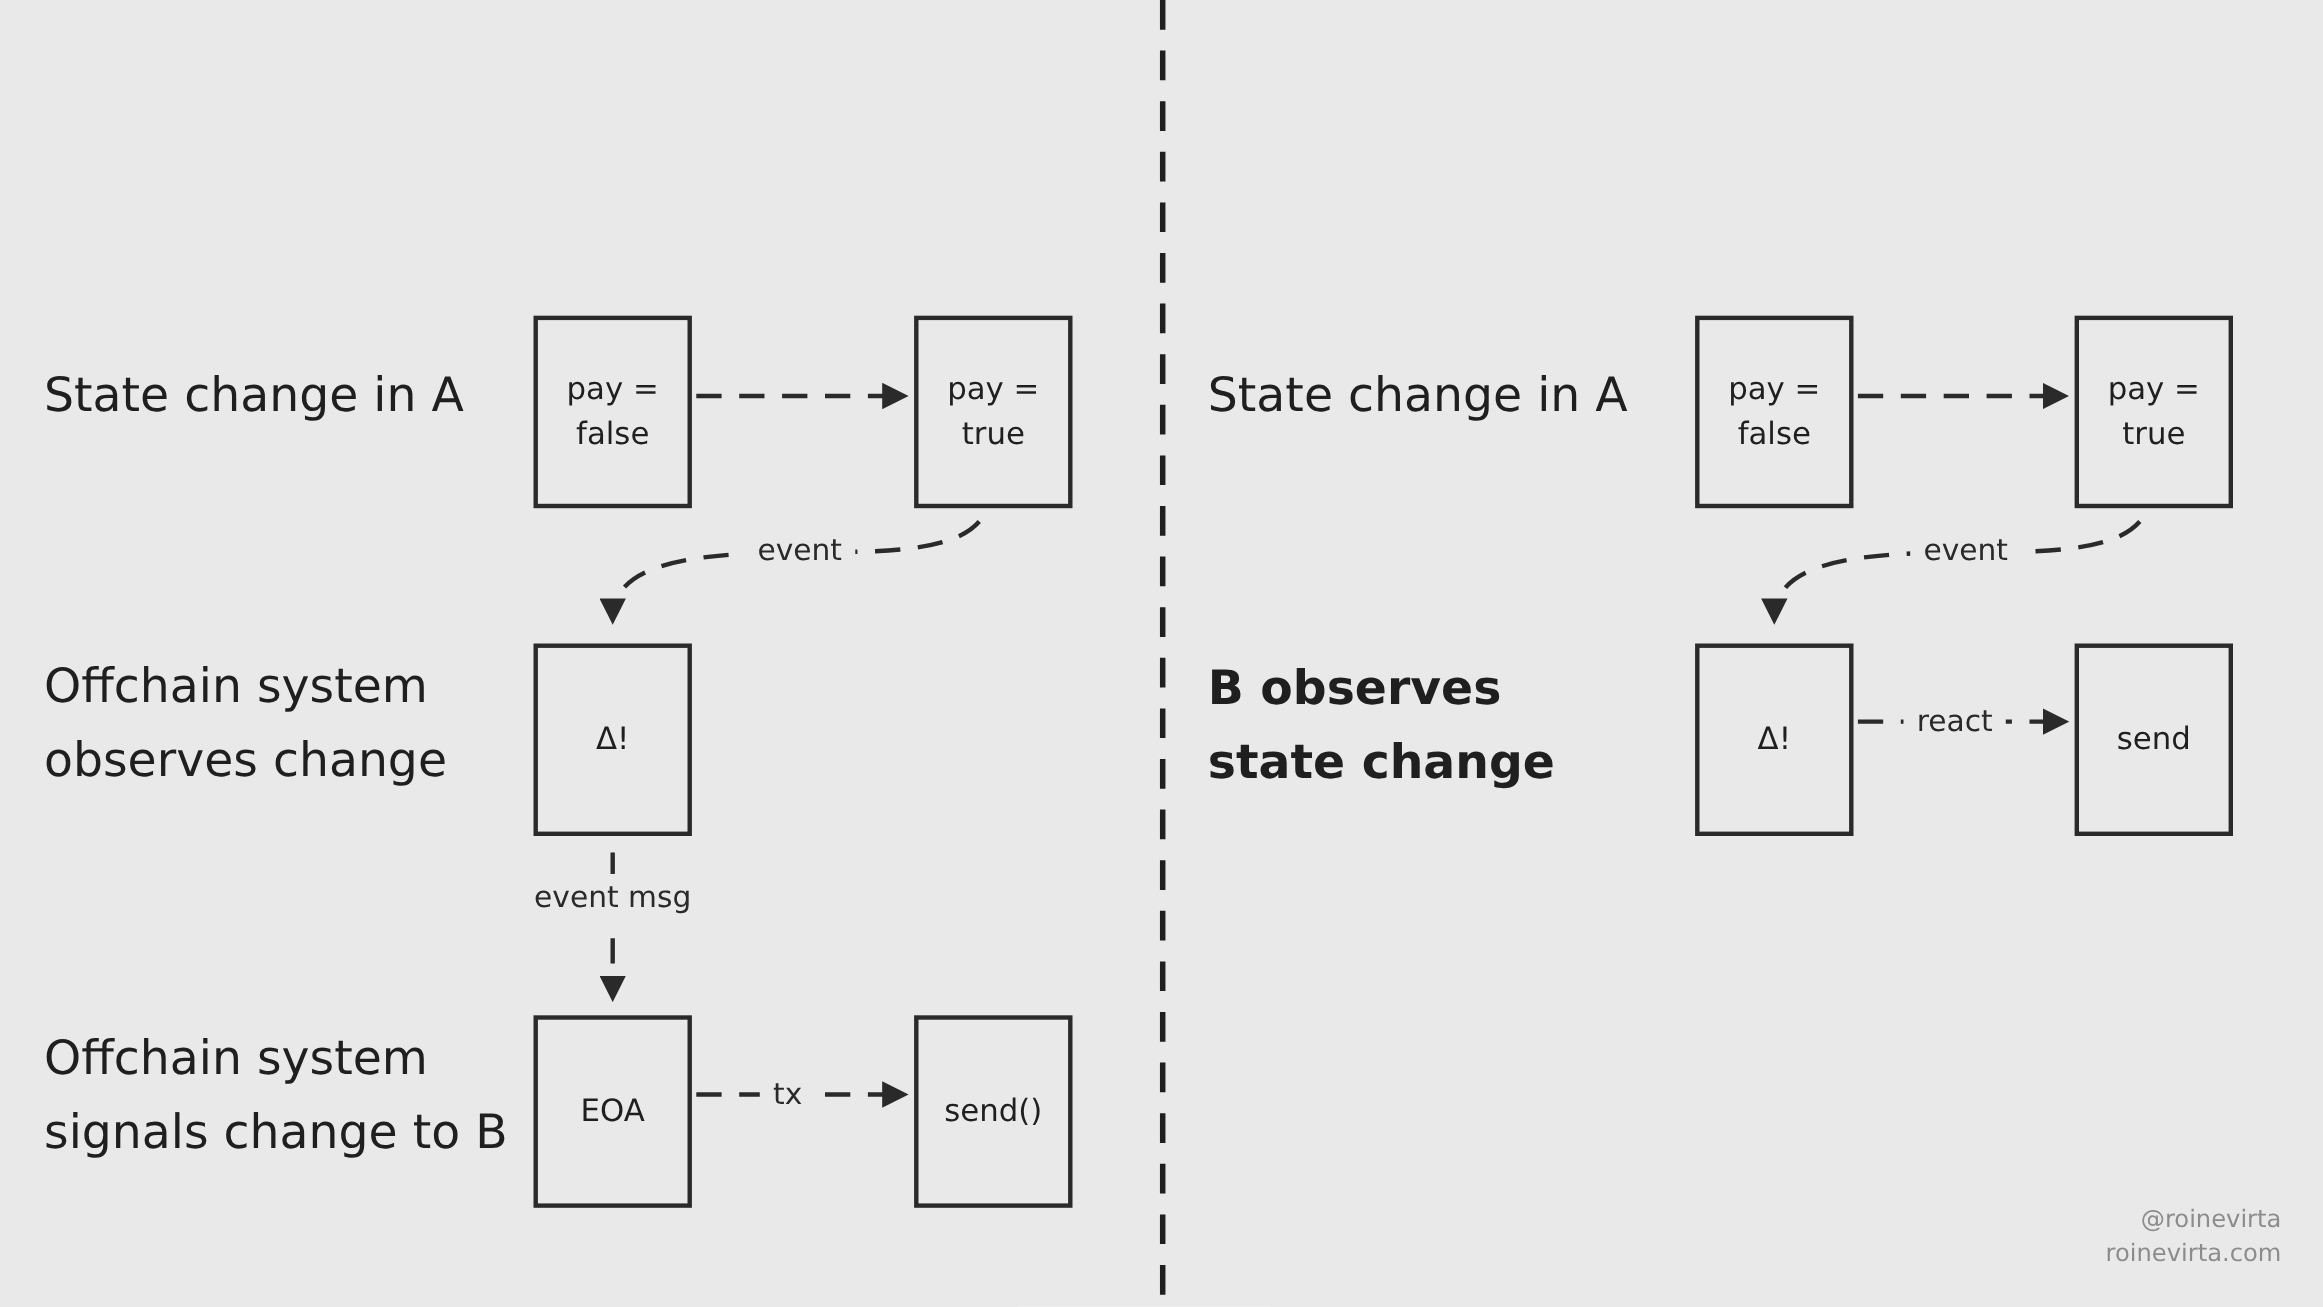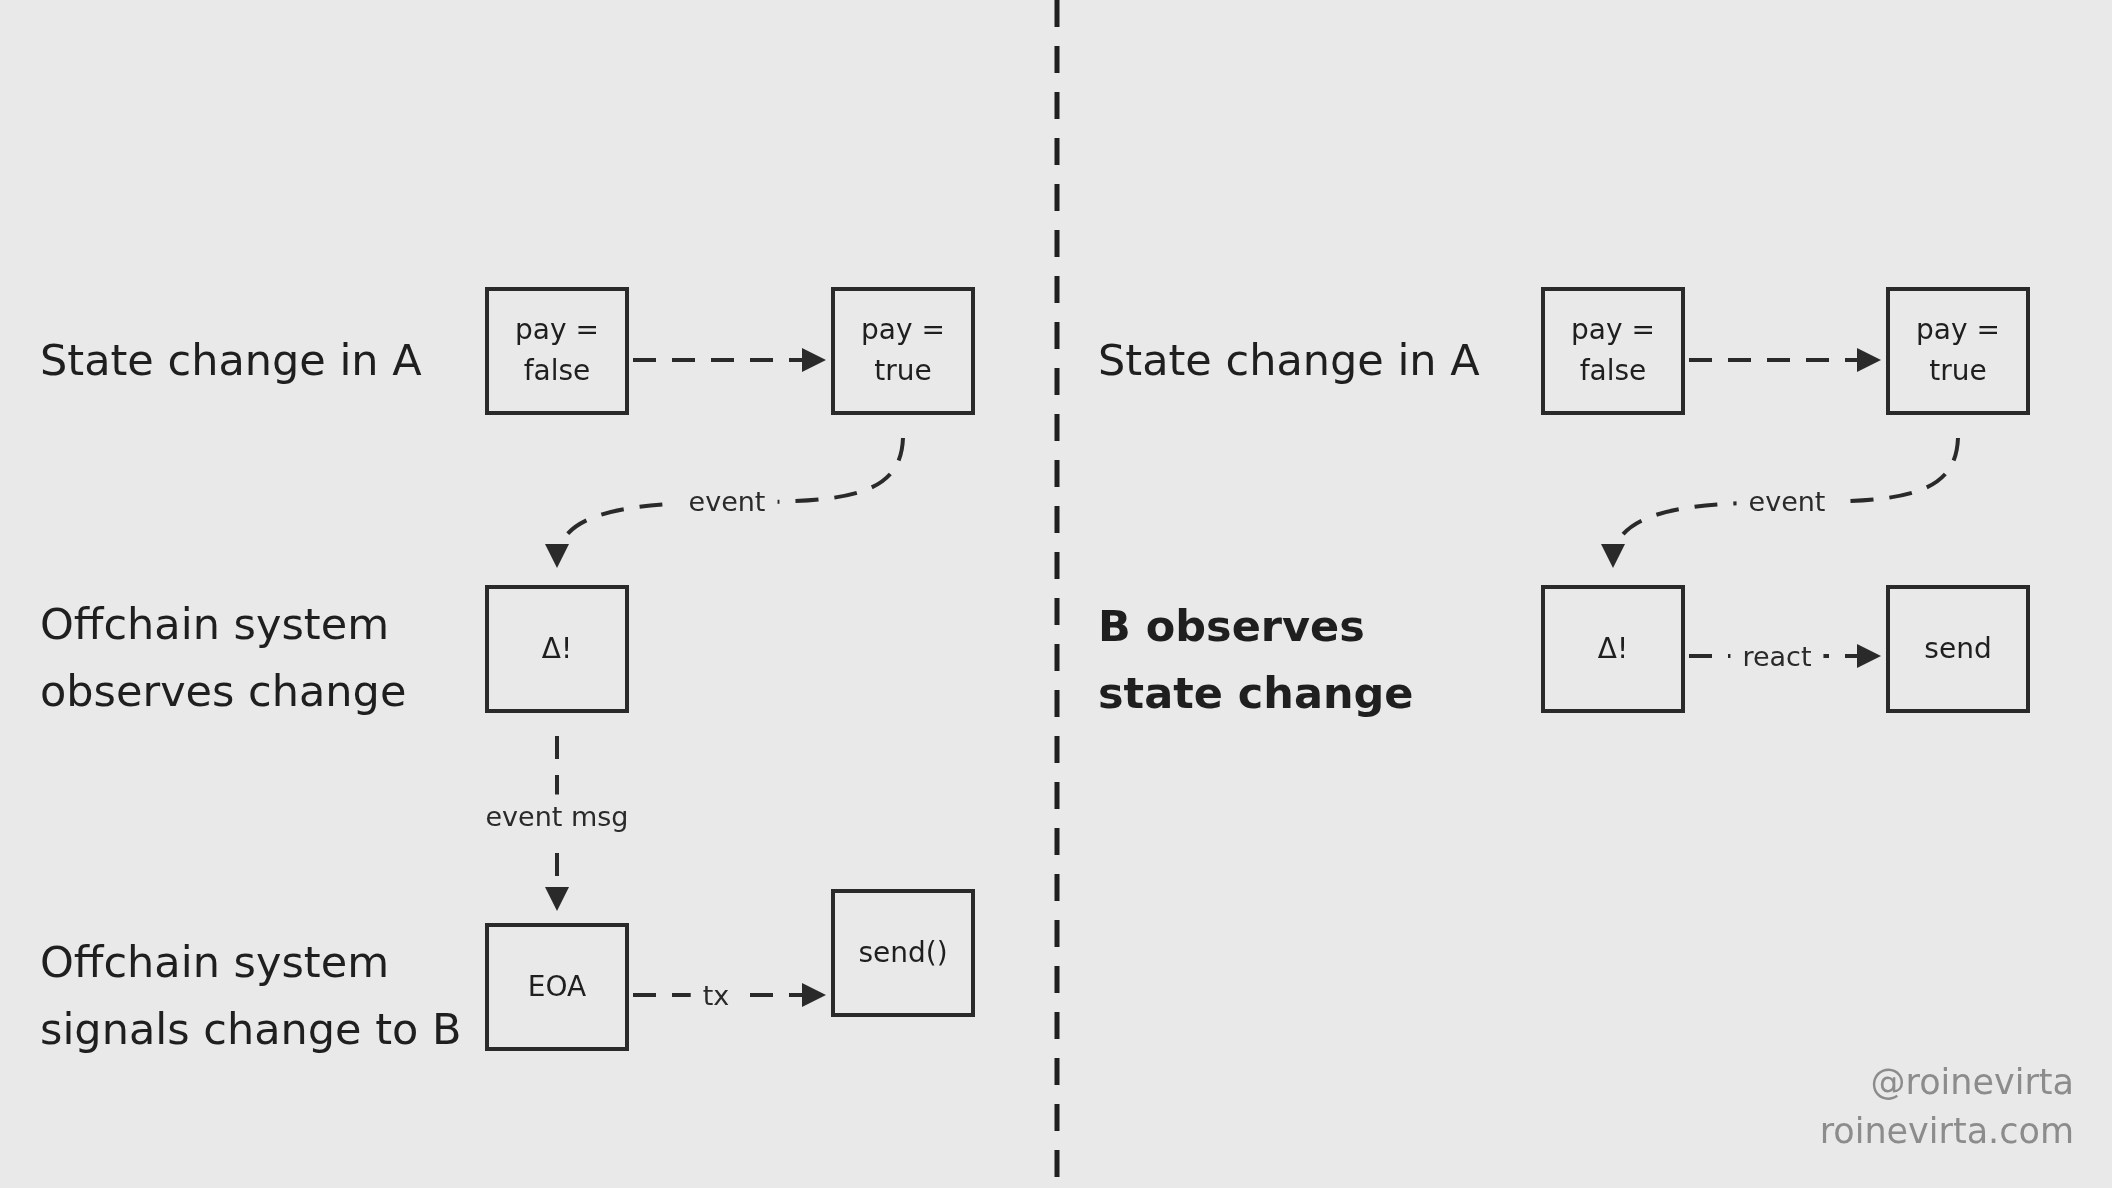--- a/index.html
+++ b/index.html
@@ -32,21 +32,21 @@
     position: absolute;
     transform: translateY(-50%);
     font-size: 43px;
     line-height: 1.55;
     color: #1f1f1f;
     white-space: pre-line;
   }
   .node {
     position: absolute;
     width: 144px;
-    height: 128px;
+    height: 175px;
     box-sizing: border-box;
     border: 4px solid #2a2a2a;
     background: #e9e9e9;
     display: flex;
     align-items: center;
     justify-content: center;
     text-align: center;
     font-size: 28px;
     line-height: 1.45;
     color: #1f1f1f;
@@ -60,21 +60,21 @@
     font-size: 27px;
     color: #2a2a2a;
     white-space: nowrap;
     text-align: right;
   }
   .watermark {
     position: absolute;
     right: 38px;
     bottom: 32px;
     text-align: right;
-    font-size: 35px;
+    font-size: 22px;
     line-height: 1.4;
     color: #8c8c8c;
     margin-top: 23px;
   }
 </style>
 </head>
 <body>
 
 <div class="canvas">
 
@@ -108,21 +108,21 @@
 observes change</div>
   <div class="row-label" style="left:40px; top:996px;">Offchain system
 signals change to B</div>
 
   <div class="node" style="left:485px; top:287px;">pay =
 false</div>
   <div class="node" style="left:831px; top:287px;">pay =
 true</div>
   <div class="node" style="left:485px; top:585px;">Δ!</div>
   <div class="node" style="left:485px; top:923px;">EOA</div>
-  <div class="node" style="left:831px; top:889px;">send()</div>
+  <div class="node" style="left:831px; top:923px;">send()</div>
 
   <div class="edge-label" style="left:727px; top:501px;">event</div>
   <div class="edge-label" style="left:557px; top:816px;">event msg</div>
   <div class="edge-label" style="left:716px; top:995px;">tx</div>
 
 
   <div class="row-label" style="left:1098px; top:360px;">State change in A</div>
   <div class="row-label" style="left:1098px; top:660px;font-weight:bold;">B observes
 state change</div>
 

